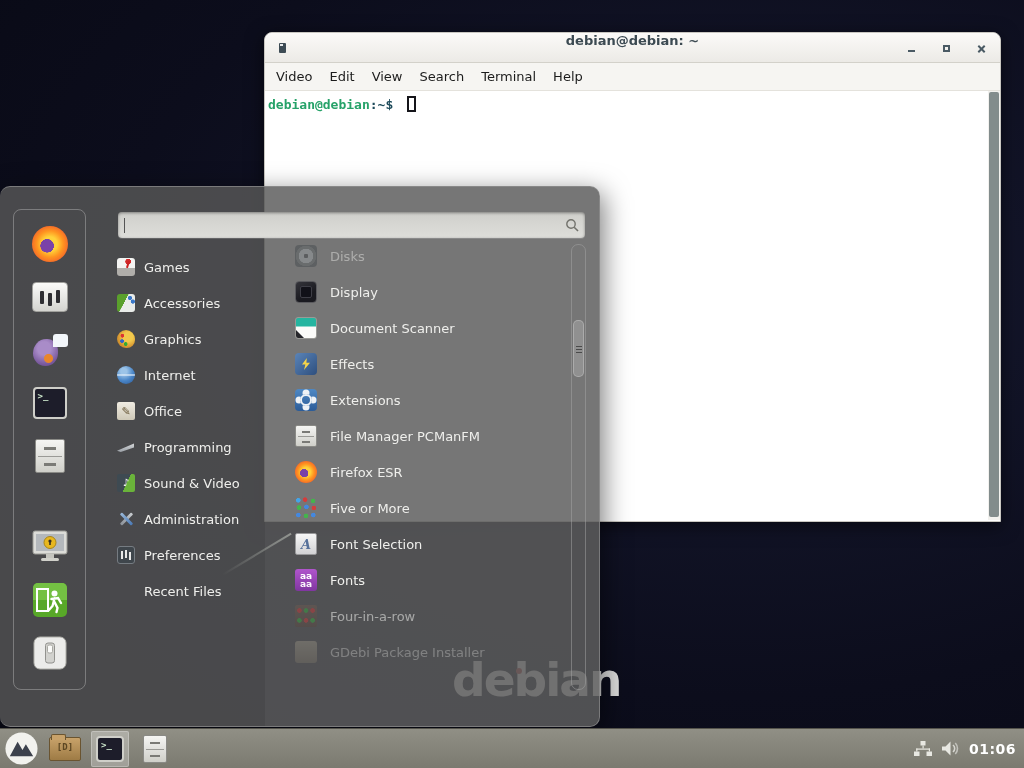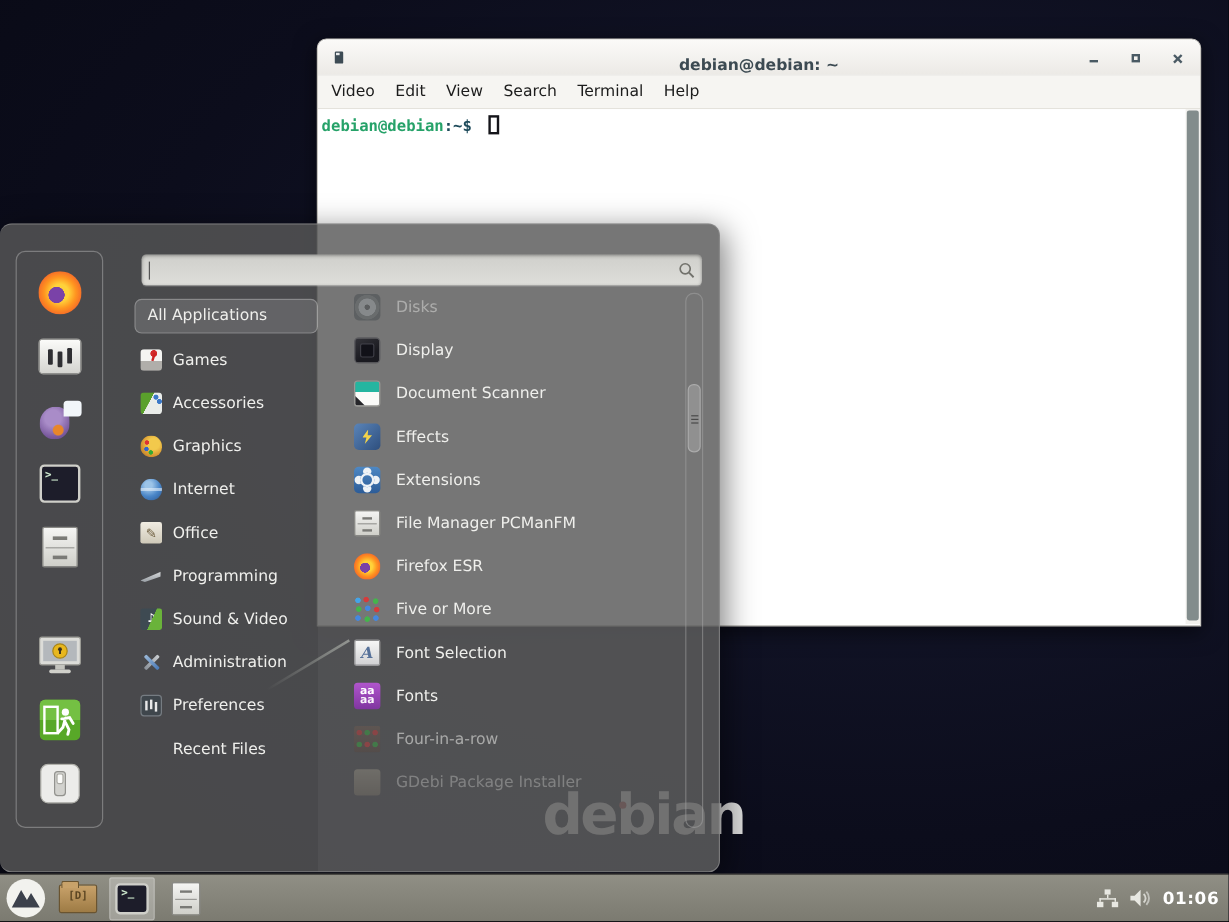--- a/index.html
+++ b/index.html
@@ -11,21 +11,21 @@
   
   .watermark{position:absolute;left:452px;top:652px;font-size:47px;font-weight:bold;
     letter-spacing:-2px;color:#dedede;font-family:"DejaVu Sans", sans-serif;}
   .wm-dot{position:absolute;left:64px;top:16px;width:6px;height:6px;border-radius:50%;background:#a33c3c;}
 
   
   .terminal{position:absolute;left:264px;top:32px;width:737px;height:490px;
     background:#fff;border:1px solid #c9c7c1;border-radius:8px 8px 0 0;
     box-shadow:0 4px 18px rgba(0,0,0,.55);}
   .titlebar{position:relative;height:30px;background:linear-gradient(#fbfaf8,#eceae6);
-    border-bottom:1px solid #d3d1ca;border-radius:8px 8px 0 0;display:flex;align-items:flex-end;}
+    border-bottom:1px solid #d3d1ca;border-radius:8px 8px 0 0;display:flex;align-items:flex-start;}
   .win-icon{position:absolute;left:14px;top:10px;width:7px;height:10px;background:#3d4b54;border-radius:1px;}
   .win-icon::after{content:'';position:absolute;left:1px;top:1px;width:3px;height:2px;background:#e8eaec;}
   .win-title{flex:1;text-align:center;font-size:13px;font-weight:bold;color:#3c4a52;}
   .win-controls{position:absolute;right:14px;top:0;height:30px;display:flex;align-items:center;gap:26px;}
   .ctrl{position:relative;width:9px;height:9px;cursor:default;}
   .ctrl-min::after{content:'';position:absolute;left:1px;bottom:1px;width:7px;height:2px;background:#4a5a64;}
   .ctrl-max::after{content:'';position:absolute;inset:1px;border:2px solid #4a5a64;}
   .ctrl-close::before,.ctrl-close::after{content:'';position:absolute;left:0;top:4px;width:9px;height:2px;background:#4a5a64;}
   .ctrl-close::before{transform:rotate(45deg);} .ctrl-close::after{transform:rotate(-45deg);}
   .menubar{height:28px;background:#f6f5f2;display:flex;align-items:center;gap:17px;
@@ -308,23 +308,20 @@
       <input type="text" value="" style="">
       <span class="tray-ico">
         <svg width="14" height="14" viewBox="0 0 14 14">
           <circle cx="6" cy="6" r="4.2" fill="none" stroke="#72726c" stroke-width="1.4"></circle>
           <line x1="9.2" y1="9.2" x2="13" y2="13" stroke="#72726c" stroke-width="1.6"></line>
         </svg>
       </span>
     </div>
 
     <div class="cats">
-      <div class="cat-row sel">
-        <span>All Applications</span>
-      </div>
       <div class="cat-row">
         <span class="icon cicon ci-games noclip"></span>
         <span>Games</span>
       </div>
       <div class="cat-row">
         <span class="icon cicon ci-accessories"></span>
         <span>Accessories</span>
       </div>
       <div class="cat-row">
         <span class="icon cicon ci-graphics"></span>

